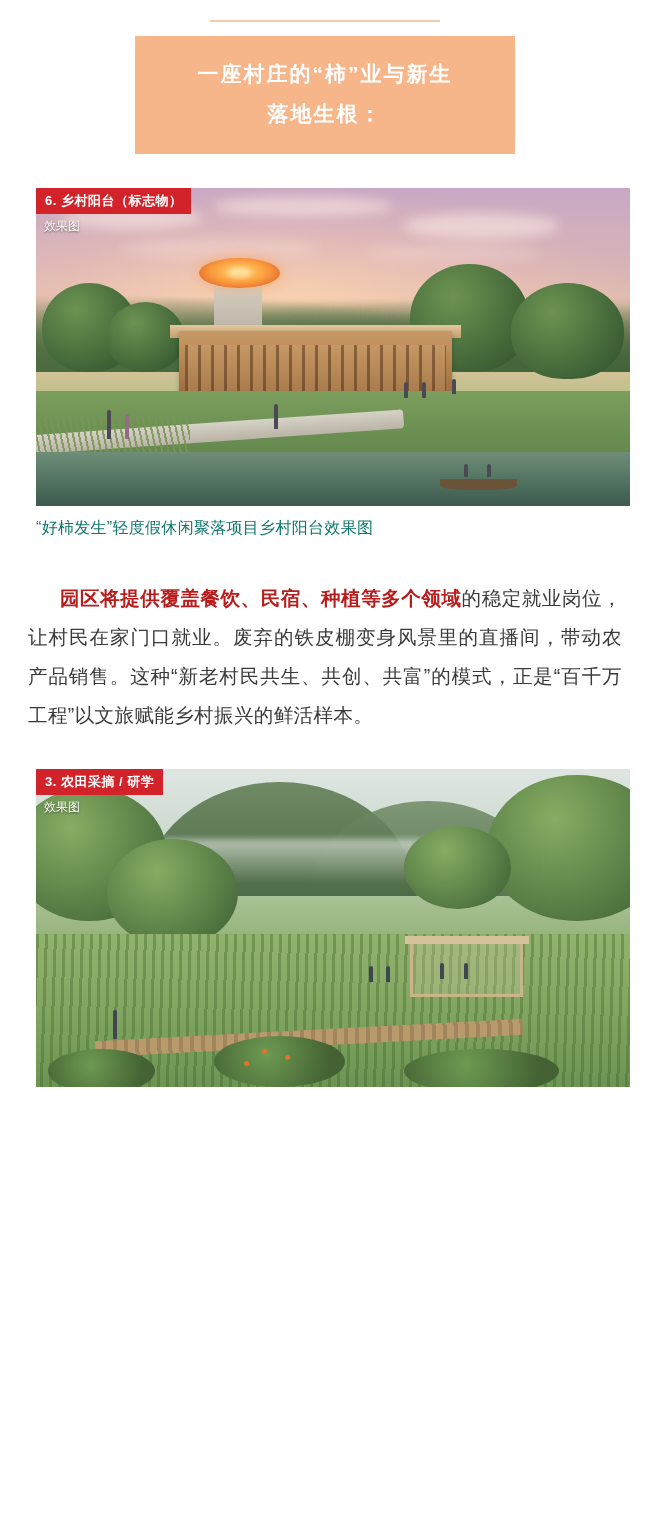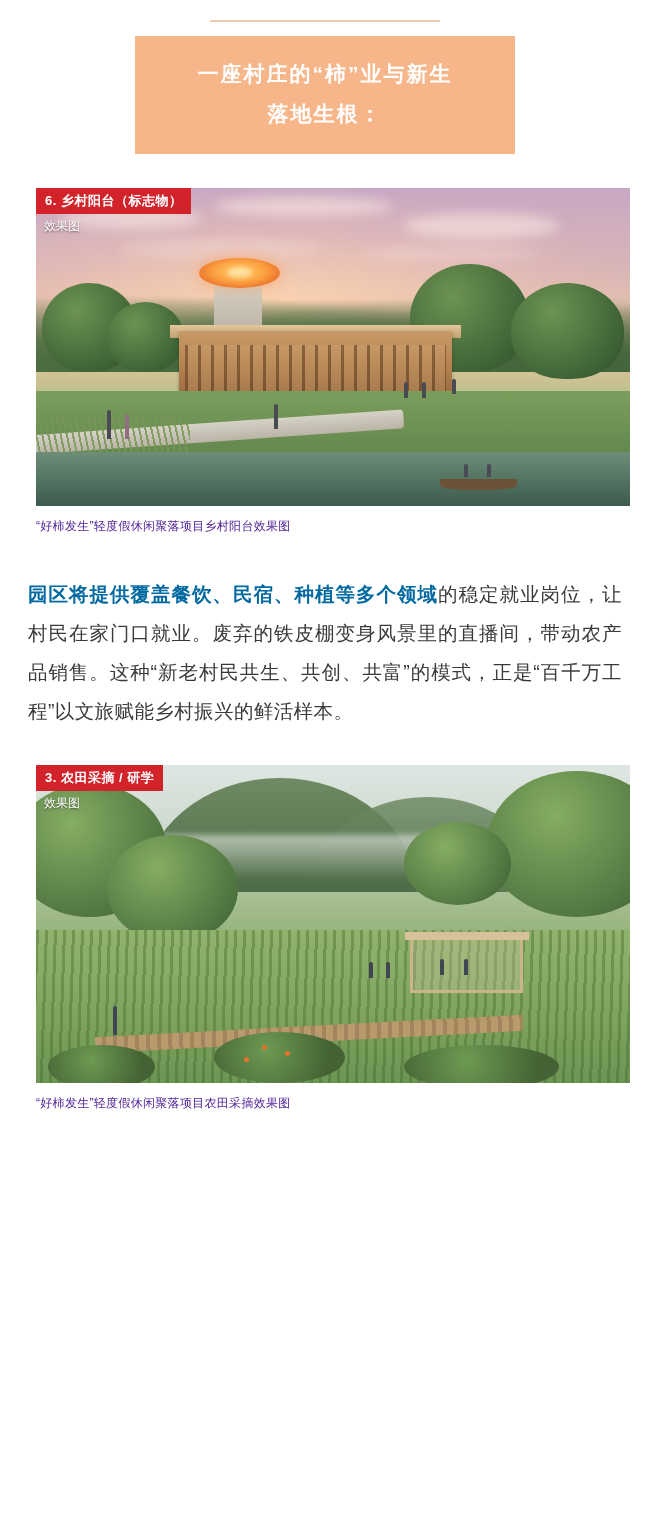--- a/index.html
+++ b/index.html
@@ -52,22 +52,23 @@
     font-size: 19.5px;
     line-height: 2.0;
     color: #3a3a3a;
     text-align: justify;
     letter-spacing: 0.4px;
   }
   .para.second {
     margin-top: 40px;
   }
   .hl {
-    color: #0369a1;
+    color: #b91c1c;
     font-weight: bold;
+    margin-left: 32px;
   }
 
   
   .figure {
     margin: 34px 28px 0 28px;
     padding-left: 8px;
   }
   .photo {
     position: relative;
     width: 594px;
@@ -91,22 +92,22 @@
     position: absolute;
     left: 8px;
     top: 30px;
     color: #ffffff;
     font-size: 12px;
     z-index: 6;
     text-shadow: 0 1px 2px rgba(0,0,0,0.5);
   }
   .caption {
     margin-top: 12px;
-    font-size: 12px;
-    color: #4c1d95;
+    font-size: 16px;
+    color: #0f766e;
     letter-spacing: 0.3px;
   }
 
   
   .scene1 {
     position: absolute;
     inset: 0;
     background: linear-gradient(#c8a8c4 0%, #d9b5b6 26%, #e8c5a9 44%, #d8c39a 56%, #b9c08a 66%, #8fae6c 80%, #6f9457 100%);
   }
   .s1-sky-glow {
@@ -379,16 +380,15 @@
         <div class="s2-shrub" style="left:30%;top:84%;width:22%;height:16%;"></div>
         <div class="s2-shrub" style="left:2%;top:88%;width:18%;height:14%;"></div>
         <div class="s2-shrub" style="left:62%;top:88%;width:26%;height:14%;"></div>
         <div class="s2-fruit" style="left:38%;top:88%;"></div>
         <div class="s2-fruit" style="left:42%;top:90%;"></div>
         <div class="s2-fruit" style="left:35%;top:92%;"></div>
       </div>
       <div class="tag">3. 农田采摘 / 研学</div>
       <div class="subtag">效果图</div>
     </div>
-    <div class="caption">“好柿发生”轻度假休闲聚落项目农田采摘效果图</div>
   </div>
 
 </div>
 
 </body></html>

